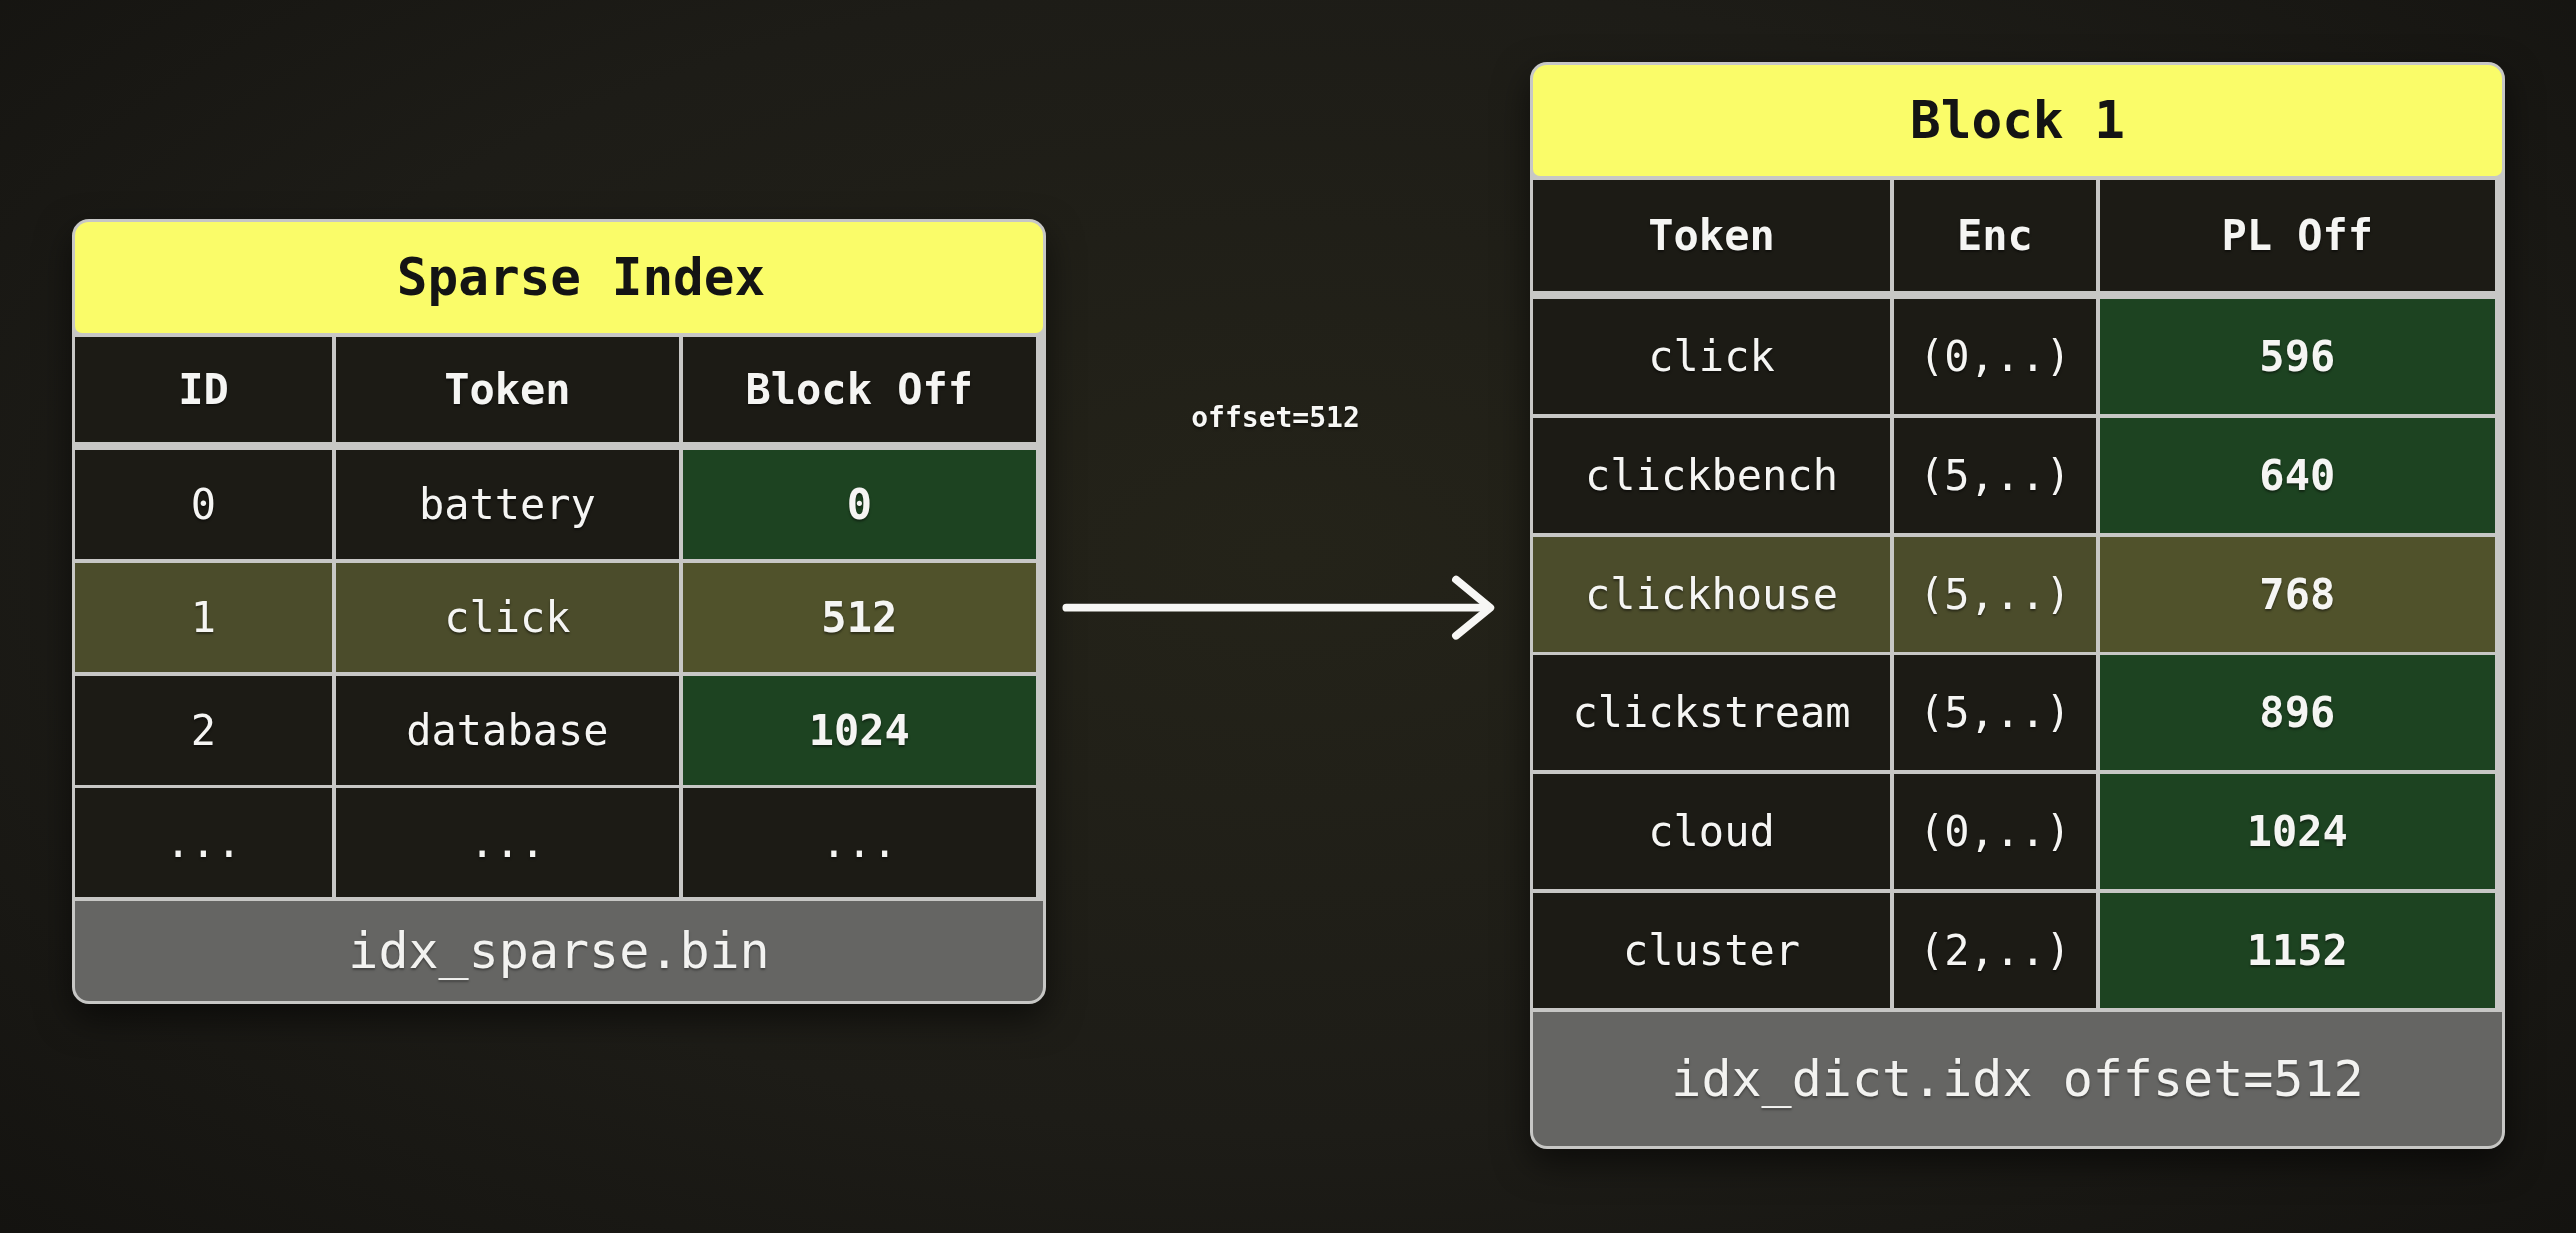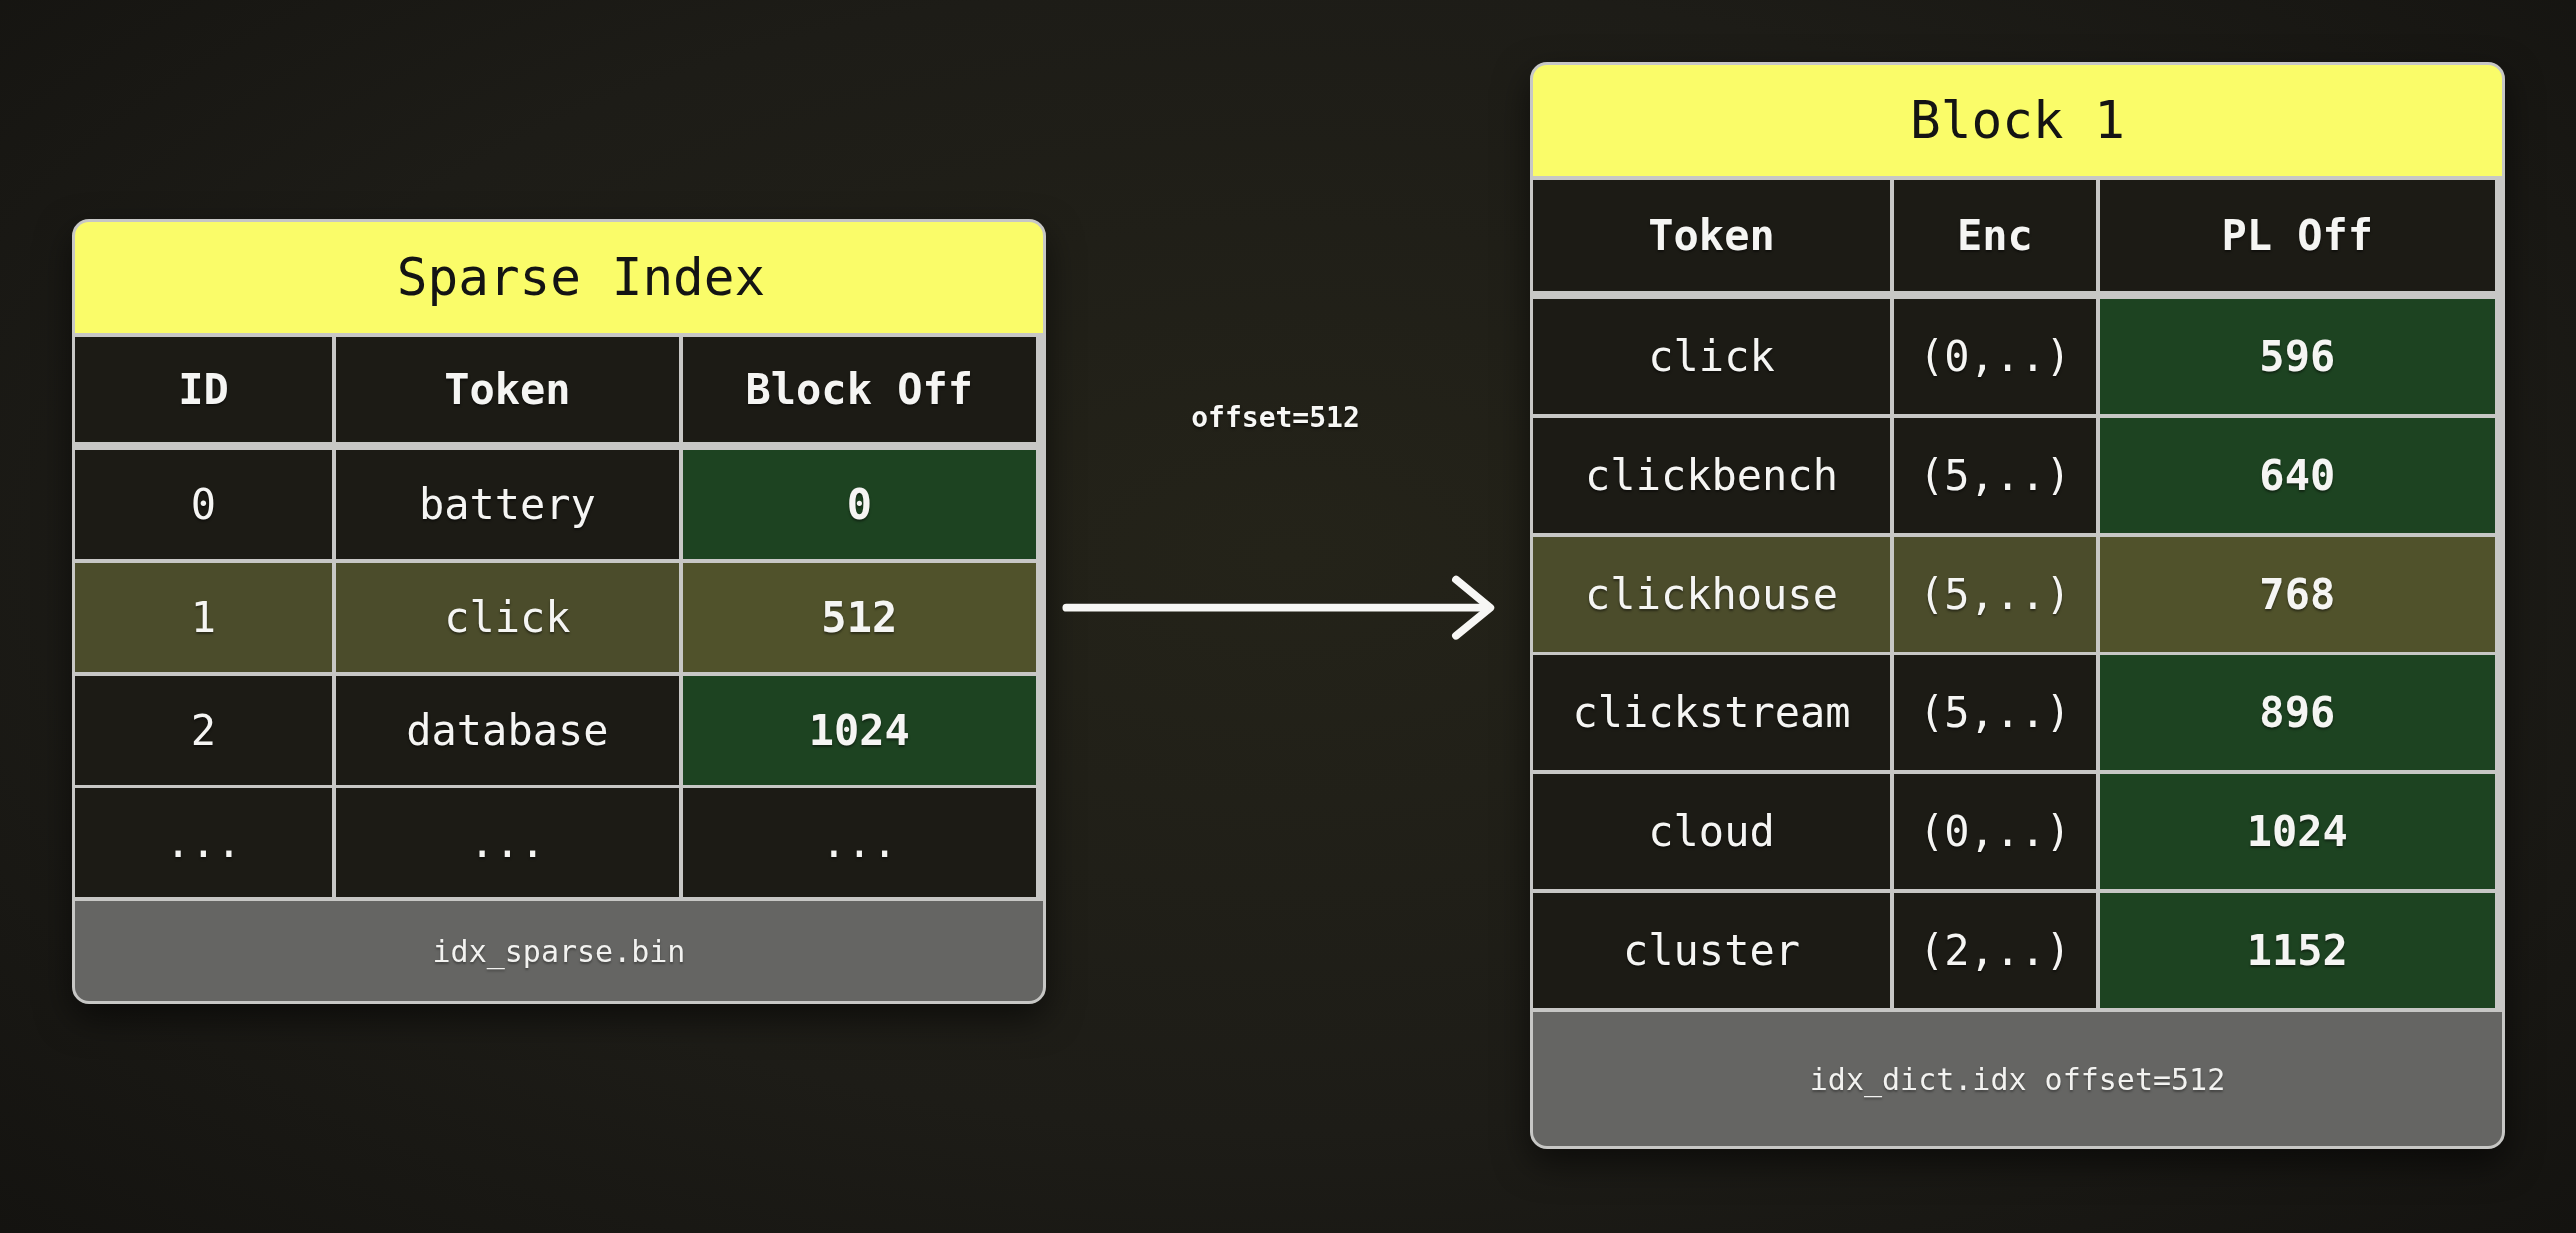--- a/index.html
+++ b/index.html
@@ -15,43 +15,44 @@
     display:flex;flex-direction:column;gap:3.9px;
     background:var(--card-border);
     border:3.9px solid var(--card-border);
     border-radius:17px;
     overflow:hidden;
     box-shadow:0 14px 35px rgba(0,0,0,0.55);
   }
   .card-title{
     background:var(--title-bg);
     color:var(--title-text);
-    font-weight:normal;
+    font-weight:bold;
     font-size:51px;
     display:flex;align-items:center;justify-content:center;
     flex:0 0 auto;
+    border-radius:7px;
   }
   .grid{
     display:grid;gap:3.9px;background:var(--card-border);
   }
   .cell{
     background:var(--cell-bg);
     color:var(--cell-text);
     font-size:42px;
     display:flex;align-items:center;justify-content:center;
     text-shadow:0 1.6px 2.3px rgba(0,0,0,0.45);
   }
   .cell.hdr{font-weight:bold;}
   .cell.green{background:var(--green-bg);font-weight:bold;}
   .cell.olive{background:var(--olive-bg);}
   .cell.olive.off{background:var(--olive-strong-bg);font-weight:bold;text-align:center;}
   .card-footer{
     background:var(--footer-bg);
     color:var(--footer-text);
-    font-size:30px;
+    font-size:50px;
     display:flex;align-items:center;justify-content:center;
     text-shadow:0 1.6px 2.3px rgba(0,0,0,0.35);
     flex:0 0 auto;
   }
 
   
   .sparse-card{left:72px;top:219px;width:968px;}
   .sparse-card .card-title{height:111px;padding-left:44px;}
   .sparse-card .grid{grid-template-columns:257px 343px 353px;grid-auto-rows:109px;}
   .sparse-card .grid .hdr{height:105px;}

